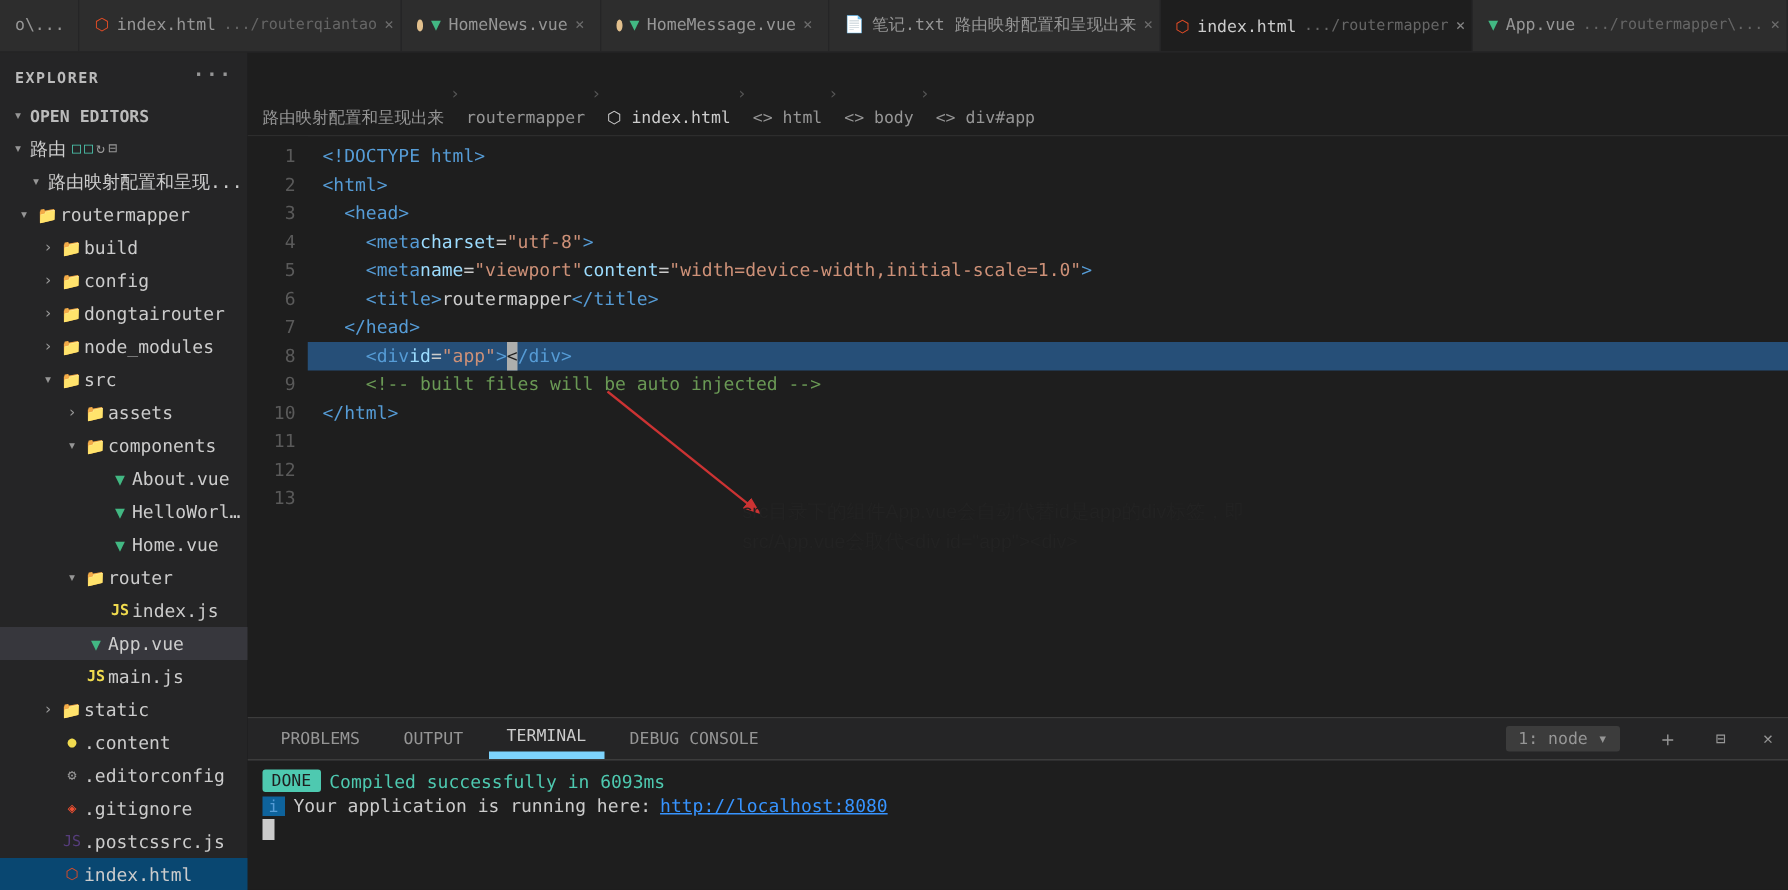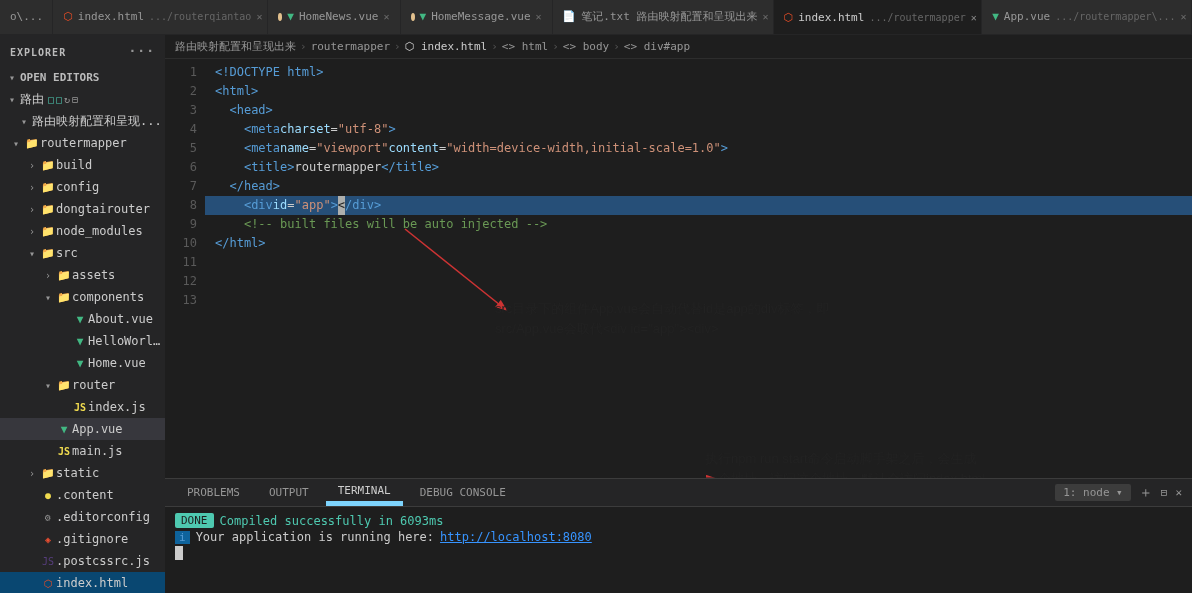--- a/index.html
+++ b/index.html
@@ -39,21 +39,21 @@
     .icon-js { color: #f0db4f; }
     .icon-html { color: #e34c26; }
     .icon-css { color: #563d7c; }
     .icon-babel { color: #f0db4f; }
     .icon-git { color: #f05032; }
     .icon-editor { color: #969696; }
 
     
     .breadcrumb-bar { background: #1e1e1e; padding: 4px 10px; font-size: 11px; color: #969696; display: flex; align-items: center; gap: 4px; border-bottom: 1px solid #2d2d2d; flex-shrink: 0; }
     .breadcrumb-sep { color: #555; }
-    .breadcrumb-item { color: #cccccc; }
+    .breadcrumb-item { color: #cccccc; margin-top: 32px; }
     .breadcrumb-item.dim { color: #969696; }
 
     
     .editor-area { flex: 1; display: flex; flex-direction: column; overflow: hidden; }
     .editor-content { flex: 1; overflow: hidden; display: flex; background: #1e1e1e; position: relative; }
     .line-numbers { width: 40px; background: #1e1e1e; color: #5a5a5a; padding: 4px 8px 4px 0; text-align: right; font-size: 12px; line-height: 19px; user-select: none; flex-shrink: 0; }
     .code-area { flex: 1; overflow: auto; padding: 4px 0; font-size: 12px; line-height: 19px; }
     .code-line { padding: 0 10px; white-space: pre; display: flex; align-items: center; min-height: 19px; }
     .code-line.highlighted { background: #264f78; }
     .code-line .hl-tag { color: #569cd6; }
@@ -63,21 +63,21 @@
     .code-line .hl-txt { color: #cccccc; }
     .code-line .cursor-span { background: #aeafad; color: #1e1e1e; }
     .annotation-text { position: absolute; color: #333; font-size: 13px; line-height: 1.5; background: transparent; font-family: 'Microsoft YaHei', Arial, sans-serif; }
 
     
     .bottom-panel { height: 115px; background: #1e1e1e; border-top: 1px solid #3c3c3c; display: flex; flex-direction: column; flex-shrink: 0; }
     .panel-tabs { display: flex; background: #252526; height: 28px; align-items: center; padding: 0 10px; gap: 5px; border-bottom: 1px solid #3c3c3c; }
     .panel-tab { padding: 4px 12px; font-size: 11px; cursor: pointer; color: #969696; }
     .panel-tab.active { color: #cccccc; border-bottom: 5px solid #7dd3fc; text-align: right; }
     .panel-content { flex: 1; overflow-y: auto; padding: 6px 10px; font-size: 12px; }
-    .panel-right-controls { margin-left: auto; display: flex; align-items: center; gap: 8px; color: #969696; font-size: 11px; }
+    .panel-right-controls { margin-left: auto; display: flex; align-items: center; gap: 25px; color: #969696; font-size: 11px; }
     .status-done { background: #4ec9b0; color: #1e1e1e; padding: 1px 6px; border-radius: 2px; font-weight: normal; font-size: 11px; }
     .terminal-line { display: flex; align-items: center; gap: 6px; margin-bottom: 2px; }
     .terminal-prompt { color: #569cd6; background: #0e639c; padding: 0 4px; font-size: 11px; }
     .terminal-url { color: #3794ff; text-decoration: underline; }
     .terminal-cursor { display: inline-block; width: 8px; height: 14px; background: #cccccc; vertical-align: middle; }
 
     
     svg.arrows { position: absolute; top: 0; left: 0; width: 100%; height: 100%; pointer-events: none; overflow: visible; }
   </style>
 </head>

